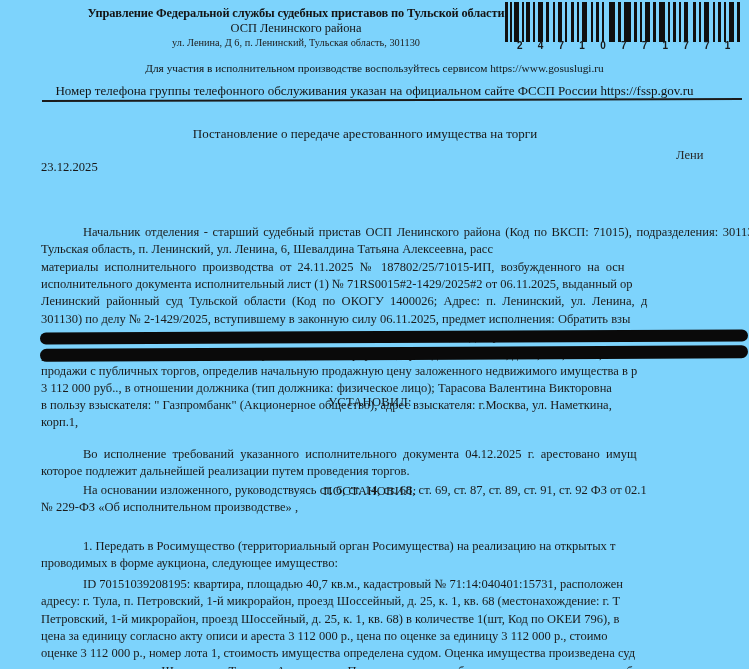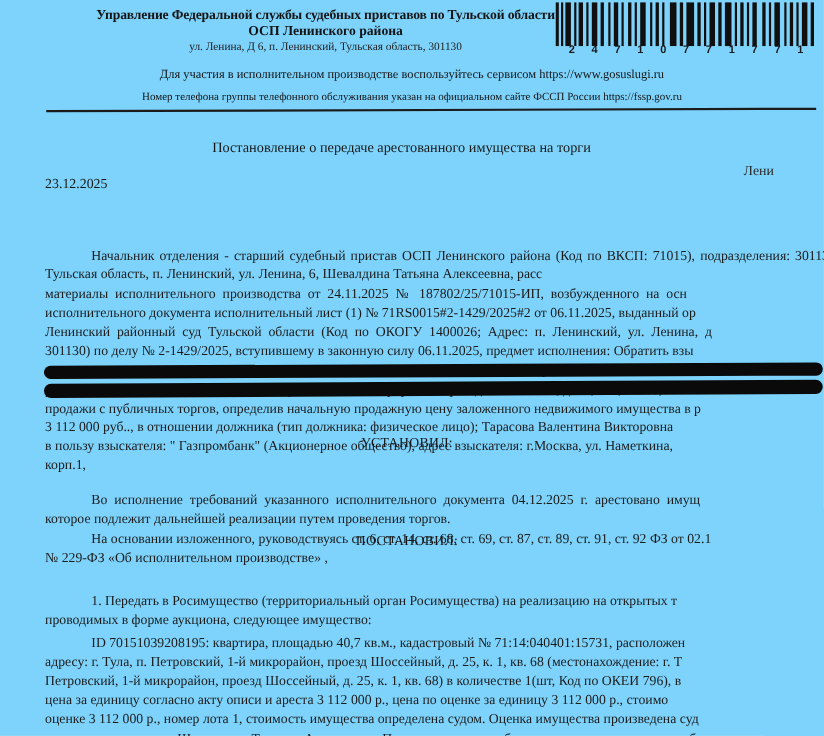--- a/index.html
+++ b/index.html
@@ -38,21 +38,21 @@
     font-weight: bold;
     font-size: 12.4px;
     line-height: 15px;
     letter-spacing: -0.15px;
     color: #141414;
   }
   .hdr-org-2 {
     text-align: center;
     width: 520px;
     margin-left: 36px;
-    font-weight: bold;
+    font-weight: normal;
     font-size: 12.4px;
     line-height: 15px;
     color: #141414;
   }
   .hdr-addr {
     text-align: center;
     width: 520px;
     margin-left: 36px;
     font-size: 10.3px;
     line-height: 13px;
@@ -85,21 +85,21 @@
     margin-top: -2px;
   }
 
   .notice-line {
     text-align: center;
     font-weight: normal;
     font-size: 11.3px;
     color: #141414;
   }
   .notice-1 { position: absolute; left: 0; top: 62px; width: 749px; }
-  .notice-2 { position: absolute; left: 0; top: 83px; width: 749px; font-size: 10px; }
+  .notice-2 { position: absolute; left: 0; top: 83px; width: 749px; font-size: 13px; }
 
   .hrule {
     position: absolute;
     left: 42px;
     top: 99px;
     width: 700px;
     height: 2px;
     background: #1b1b1b;
     transform: rotate(-0.18deg);
   }

